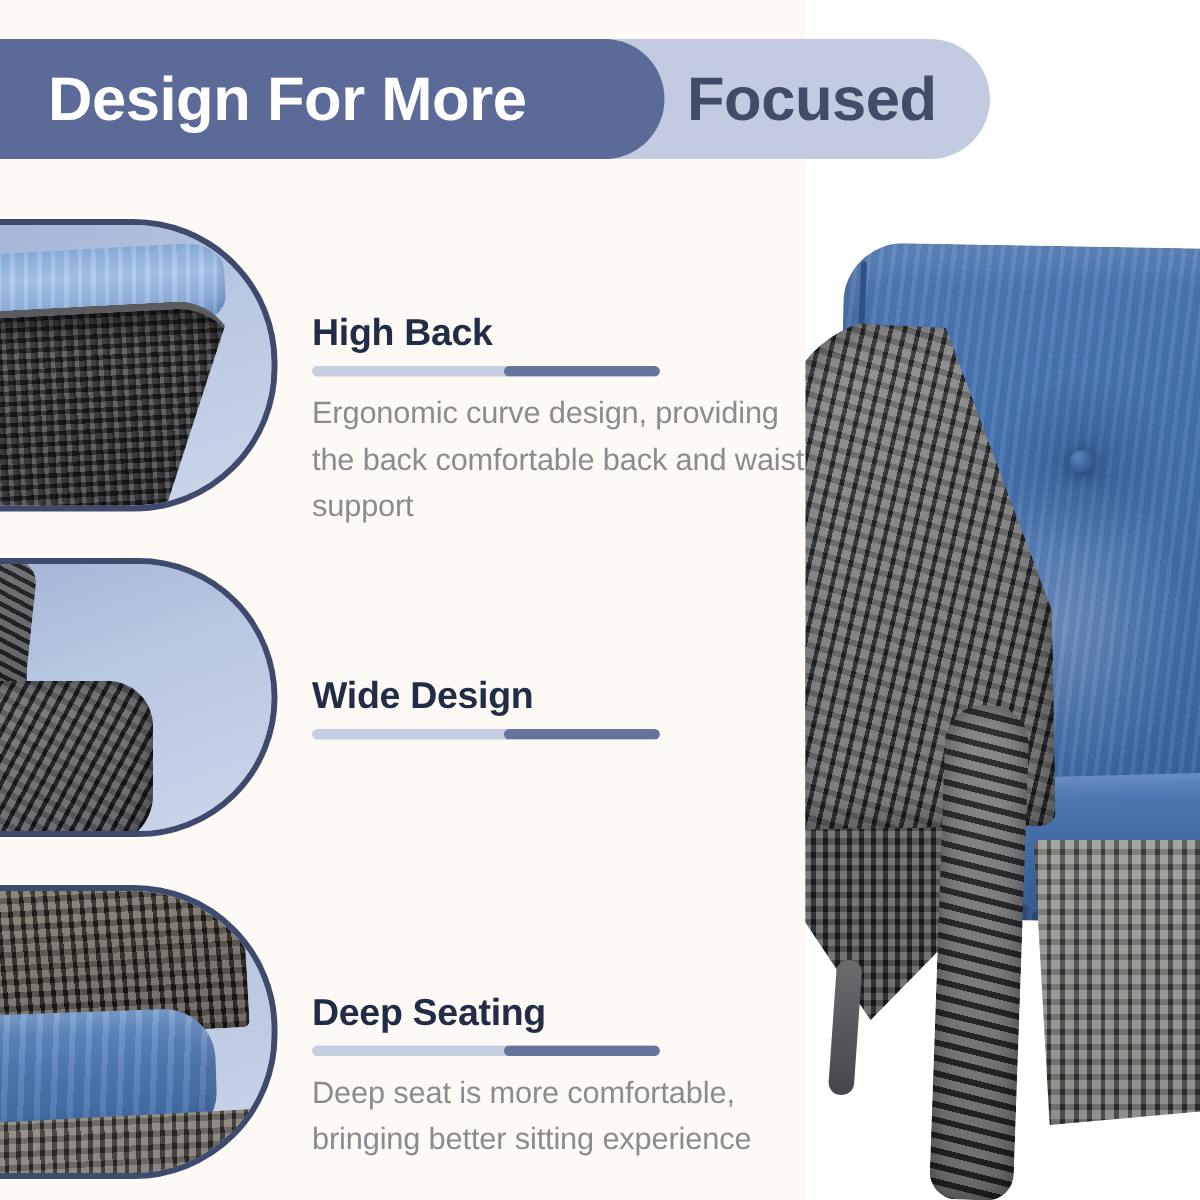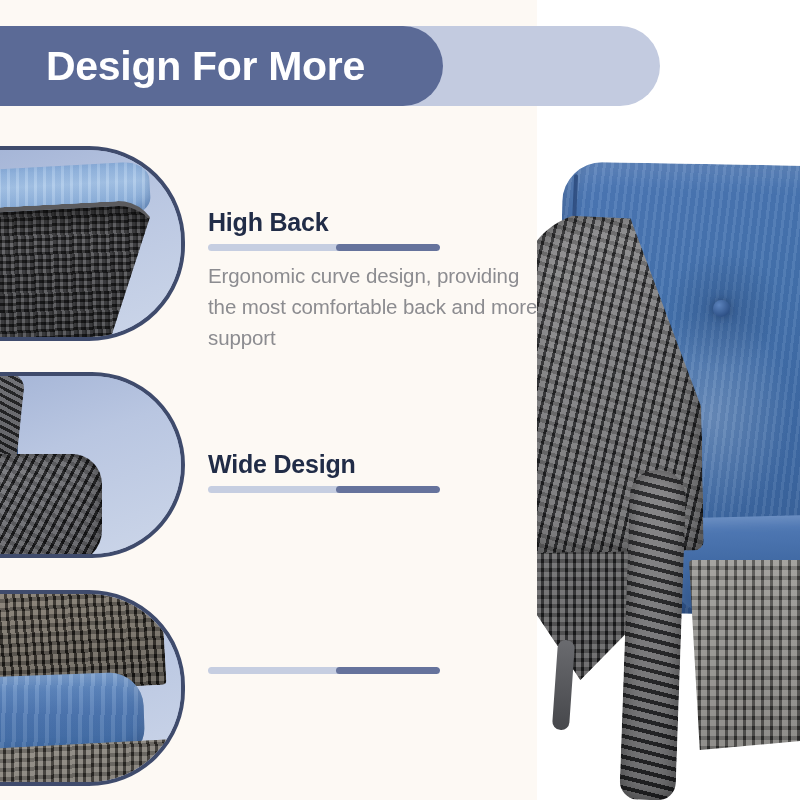--- a/index.html
+++ b/index.html
@@ -59,21 +59,21 @@
     position: absolute;
     top: 0;
     height: 80px;
     line-height: 80px;
     font-size: 41px;
     font-weight: bold;
     letter-spacing: -0.3px;
     white-space: nowrap;
   }
   .banner-text-a {
-    left: 86px;
+    left: 72px;
     color: #ffffff;
   }
   .banner-text-b {
     left: 498px;
     color: #404c68;
   }
 
   
   .thumb {
     position: absolute;
@@ -368,20 +368,21 @@
       <div class="chair-base"></div>
       <div class="chair-leg-back"></div>
       <div class="chair-armfront"></div>
     </div>
   </div>
 
   <div class="banner">
     <div class="banner-light"></div>
     <div class="banner-dark"></div>
     <div class="banner-text banner-text-a">Design For More</div>
+    <div class="banner-text banner-text-b">Focused</div>
   </div>
 
   <div class="thumb thumb-1">
     <div class="th-inner">
       <div class="th-sky"></div>
       <div class="t1-cushion"></div>
       <div class="t1-wicker"></div>
     </div>
   </div>
 
@@ -402,25 +403,27 @@
       <div class="t3-backwicker"></div>
       <div class="t3-seat"></div>
       <div class="t3-frontwicker"></div>
 
     </div>
   </div>
 
   <div class="feature f1">
     <div class="f-title">High Back</div>
     <div class="f-rule"></div>
-    <div class="f-body">Ergonomic curve design, providing the most comfortable back and more support</div>
+    <div class="f-body">Ergonomic curve design, providing the back comfortable back and waist support</div>
   </div>
 
   <div class="feature f2">
     <div class="f-title">Wide Design</div>
     <div class="f-rule"></div>
   </div>
 
   <div class="feature f3">
+    <div class="f-title">Deep Seating</div>
     <div class="f-rule"></div>
+    <div class="f-body">Deep seat is more comfortable, bringing better sitting experience</div>
   </div>
 
 </div>
 
 </body></html>

